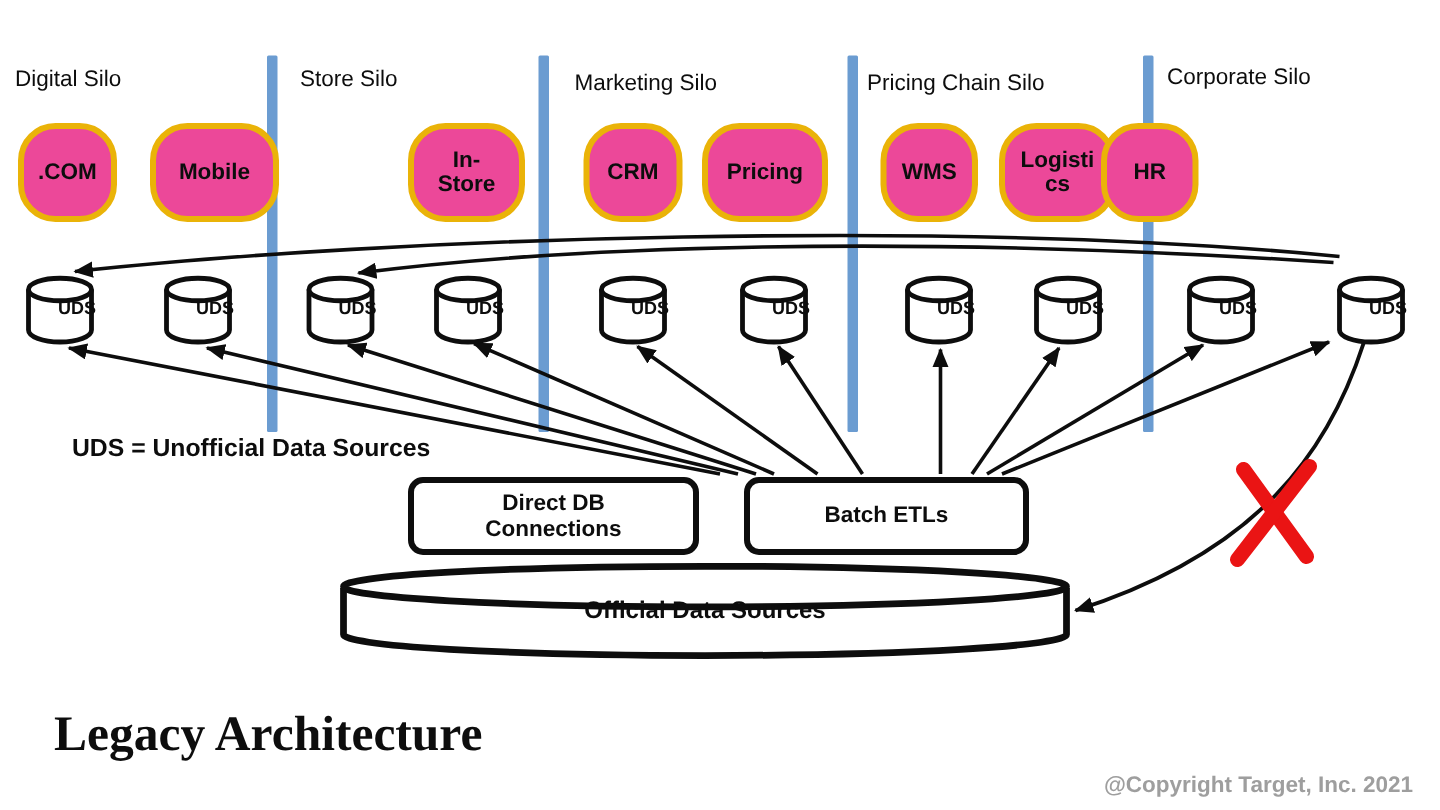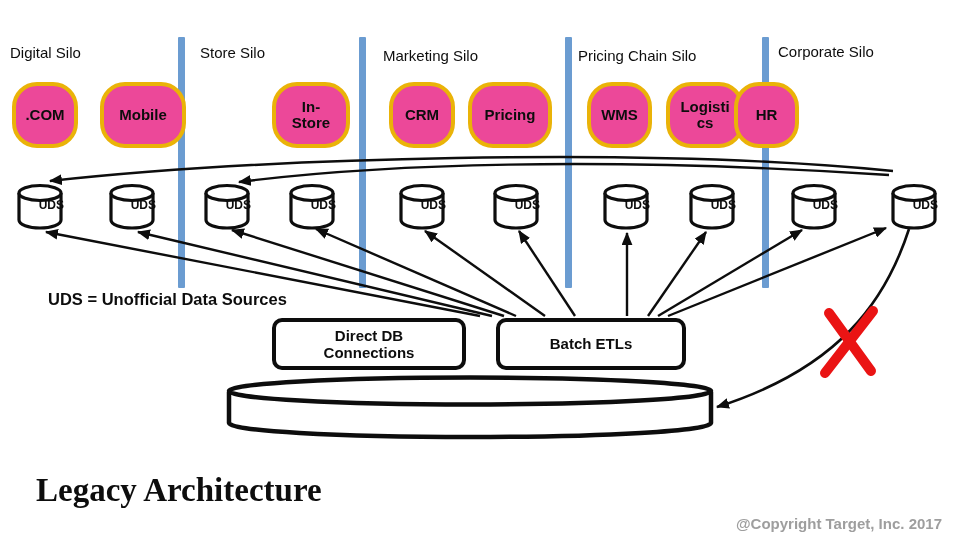--- a/index.html
+++ b/index.html
@@ -208,17 +208,18 @@
 
   <div class="legend">UDS = Unofficial Data Sources</div>
 
   <div class="int-box" style="left:496px;width:182px">
     <span>Batch ETLs</span>
   </div>
   <div class="int-box" style="left:272px;width:186px">
     <span class="wrap" style="max-width:120px">Direct DB Connections</span>
   </div>
 
+  <div class="ods-label">Official Data Sources</div>
 
   <div class="title">Legacy Architecture</div>
-  <div class="copyright">@Copyright Target, Inc. 2017</div>
+  <div class="copyright">@Copyright Target, Inc. 2021</div>
 
 </div>
 
 </body></html>

